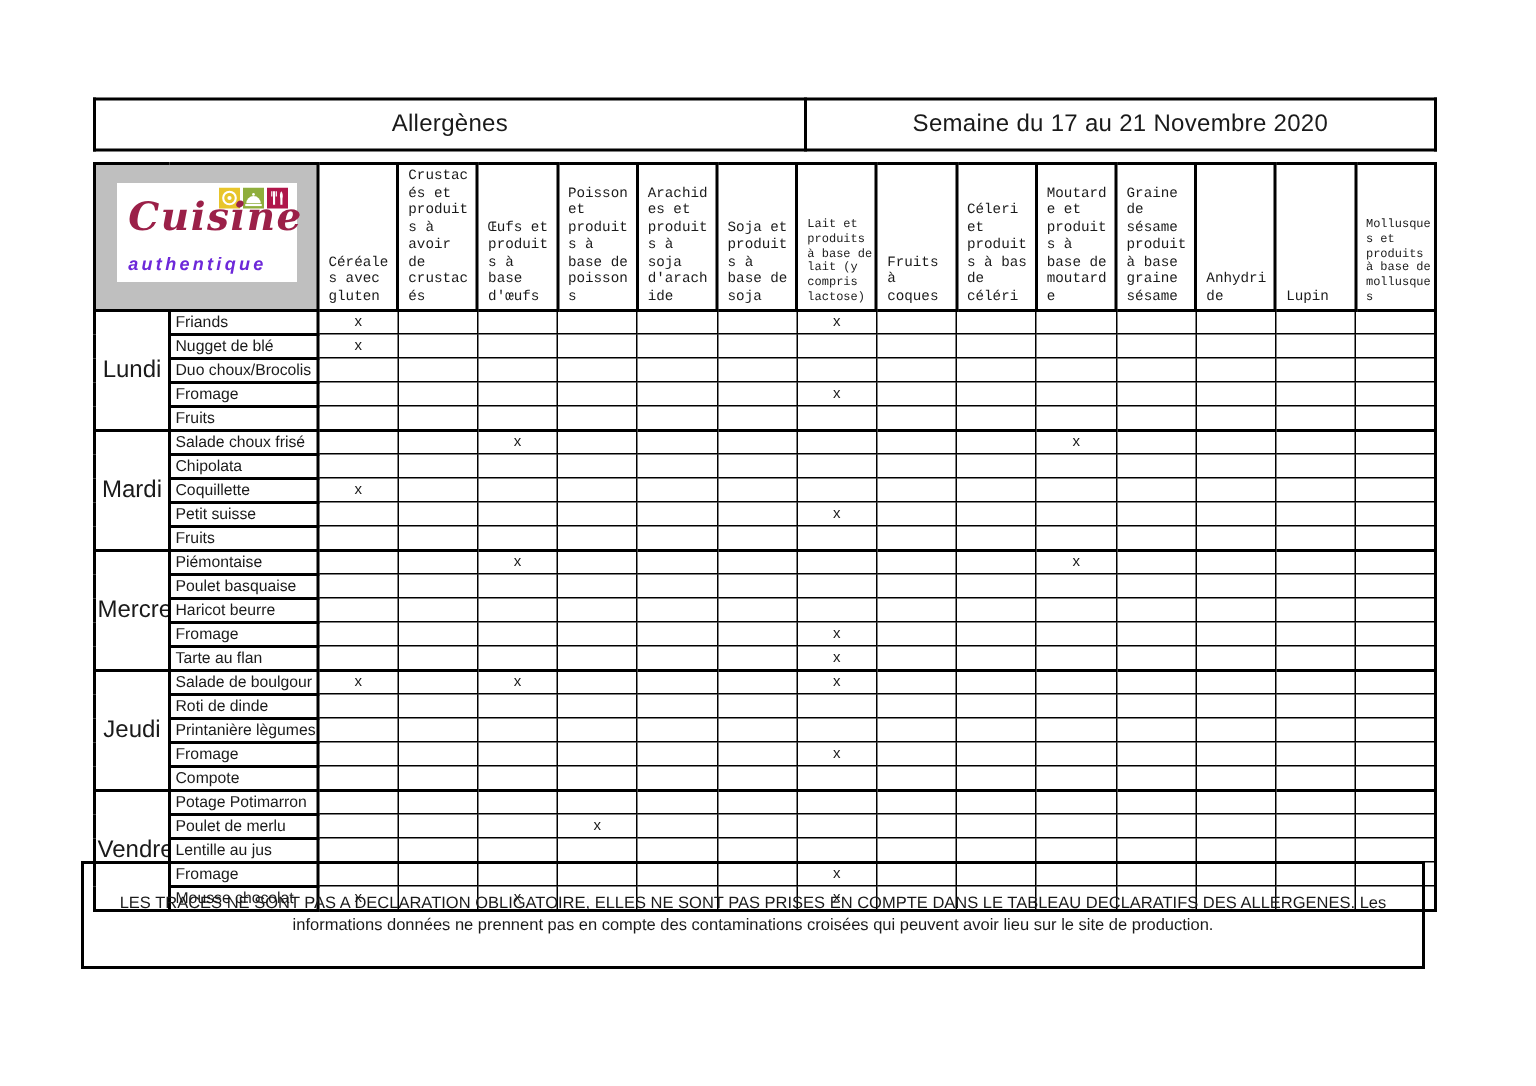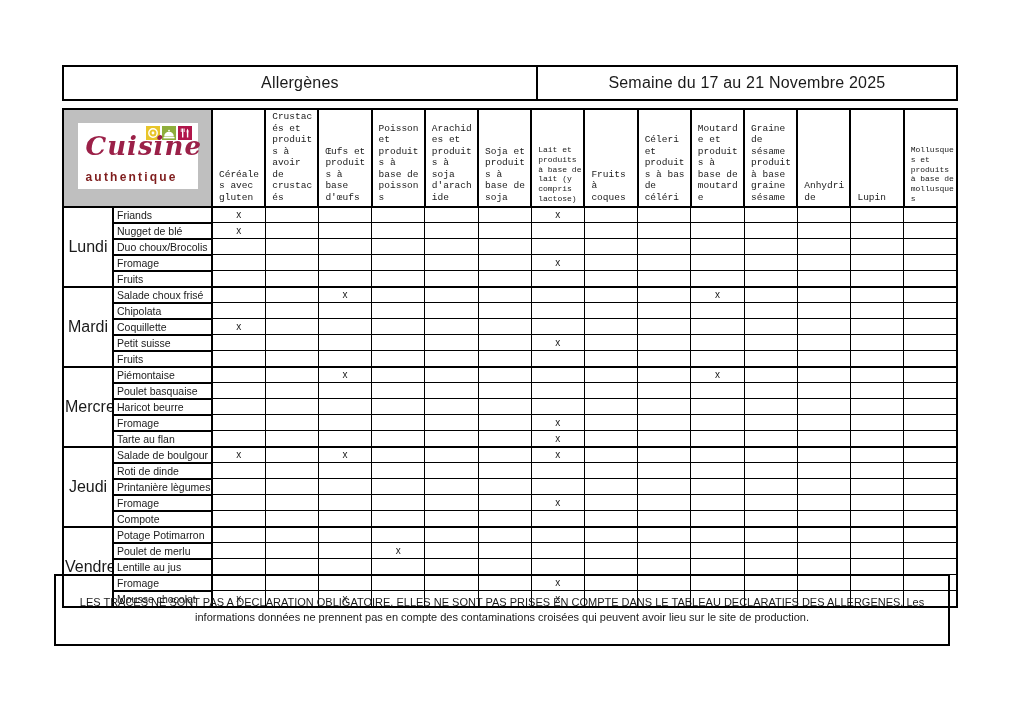--- a/index.html
+++ b/index.html
@@ -84,21 +84,21 @@
 </style>
 </head>
 <body>
 
 <div class="page">
 
   <table class="title-table">
     <tbody>
         <tr>
       <td class="title-left">Allergènes</td>
-      <td>Semaine du 17 au 21 Novembre 2025</td>
+      <td>Semaine du 17 au 21 Novembre 2020</td>
     </tr>
   </tbody>
     </table>
 
   <table class="main-table">
     <colgroup id="colgroup">
       <col style="width:50px">
         <col style="width:99px">
     <col>
         <col>
@@ -135,21 +135,21 @@
                 <g>
                   <rect x="32" y="0" width="14" height="14" fill="#b0164a"></rect>
                   <rect x="36" y="2.5" width="1.4" height="9" fill="#ffffff"></rect>
                   <rect x="34.8" y="2.5" width="0.8" height="3.5" fill="#ffffff"></rect>
                   <rect x="37.8" y="2.5" width="0.8" height="3.5" fill="#ffffff"></rect>
                   <path d="M41.5 2.5 q1.6 2 0.8 5 l0 4 l-1.4 0 l0 -4 q-0.8 -3 0.6 -5 z" fill="#ffffff"></path>
                 </g>
               </svg>
             </span>
             <span class="logo-cuisine" style="color: rgb(155, 32, 72);">Cuisine</span>
-            <span class="logo-auth" style="color: #7f1d1d;">authentique</span>
+            <span class="logo-auth" style="color: #6d28d9; font-style: italic;">authentique</span>
           </span>
         </th>
 
       <th class="col-head">Céréales avec gluten</th>
           <th class="col-head">Crustacés et produits à avoir de crustacés</th>
           <th class="col-head">Œufs et produits à base d'œufs</th>
           <th class="col-head">Poisson et produits à base de poissons</th>
           <th class="col-head">Arachides et produits à soja d'arachide</th>
           <th class="col-head">Soja et produits à base de soja</th>
           <th class="col-head small">Lait et produits à base de lait (y compris lactose)</th>

